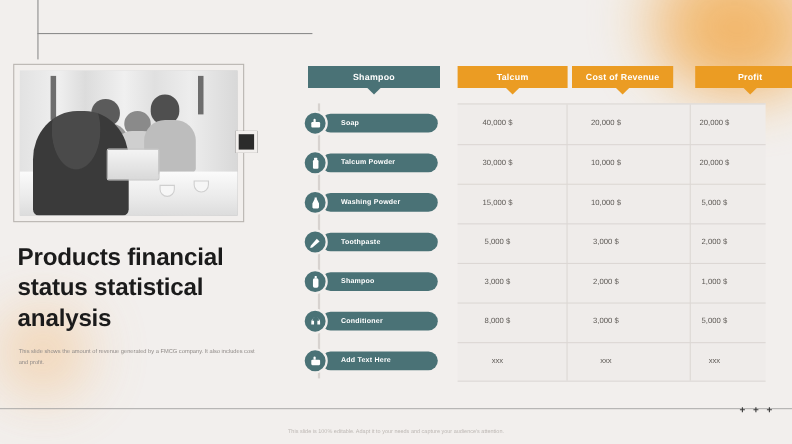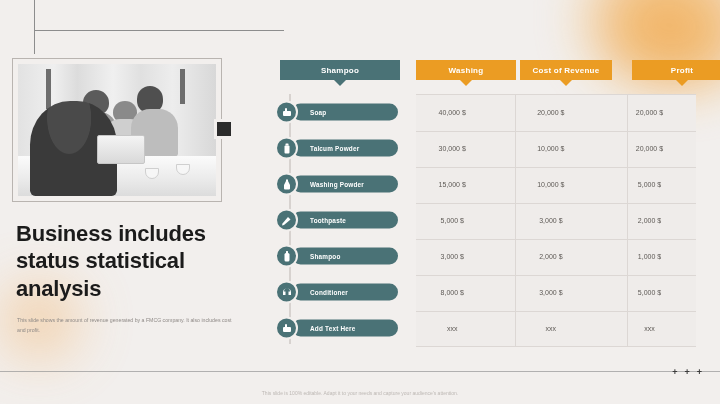--- a/index.html
+++ b/index.html
@@ -222,28 +222,28 @@
       <div class="ph-body" style="position:absolute;left:57%;top:34%;width:24%;height:36%;background:#bdbdbd;border-radius:40% 40% 6% 6%"></div>
 
       <div class="ph-fg"></div>
       <div class="ph-laptop"></div>
       <div class="ph-cup" style="left:64%;top:79%"></div>
       <div class="ph-cup" style="left:80%;top:76%"></div>
     </div>
   </div>
   <div class="sq-accent"></div>
 
-  <div class="title">Business includes status statistical analysis</div>
+  <div class="title">Products financial status statistical analysis</div>
   <div class="subtitle">This slide shows the amount of revenue generated by a FMCG company. It also includes cost and profit.</div>
 
   <div id="table">
 
     <div class="thead">
       <div class="th teal th-products">Shampoo</div>
-      <div class="th amber th-rev">Washing</div>
+      <div class="th amber th-rev">Talcum</div>
       <div class="th amber th-cost">Cost of Revenue</div>
       <div class="th amber th-profit">Profit</div>
     </div>
 
     <div class="tbody">
       <div class="spine"></div>
 
       <div class="grid">
         <div class="vline" style="left:99px"></div>
         <div class="vline" style="left:211px"></div>

